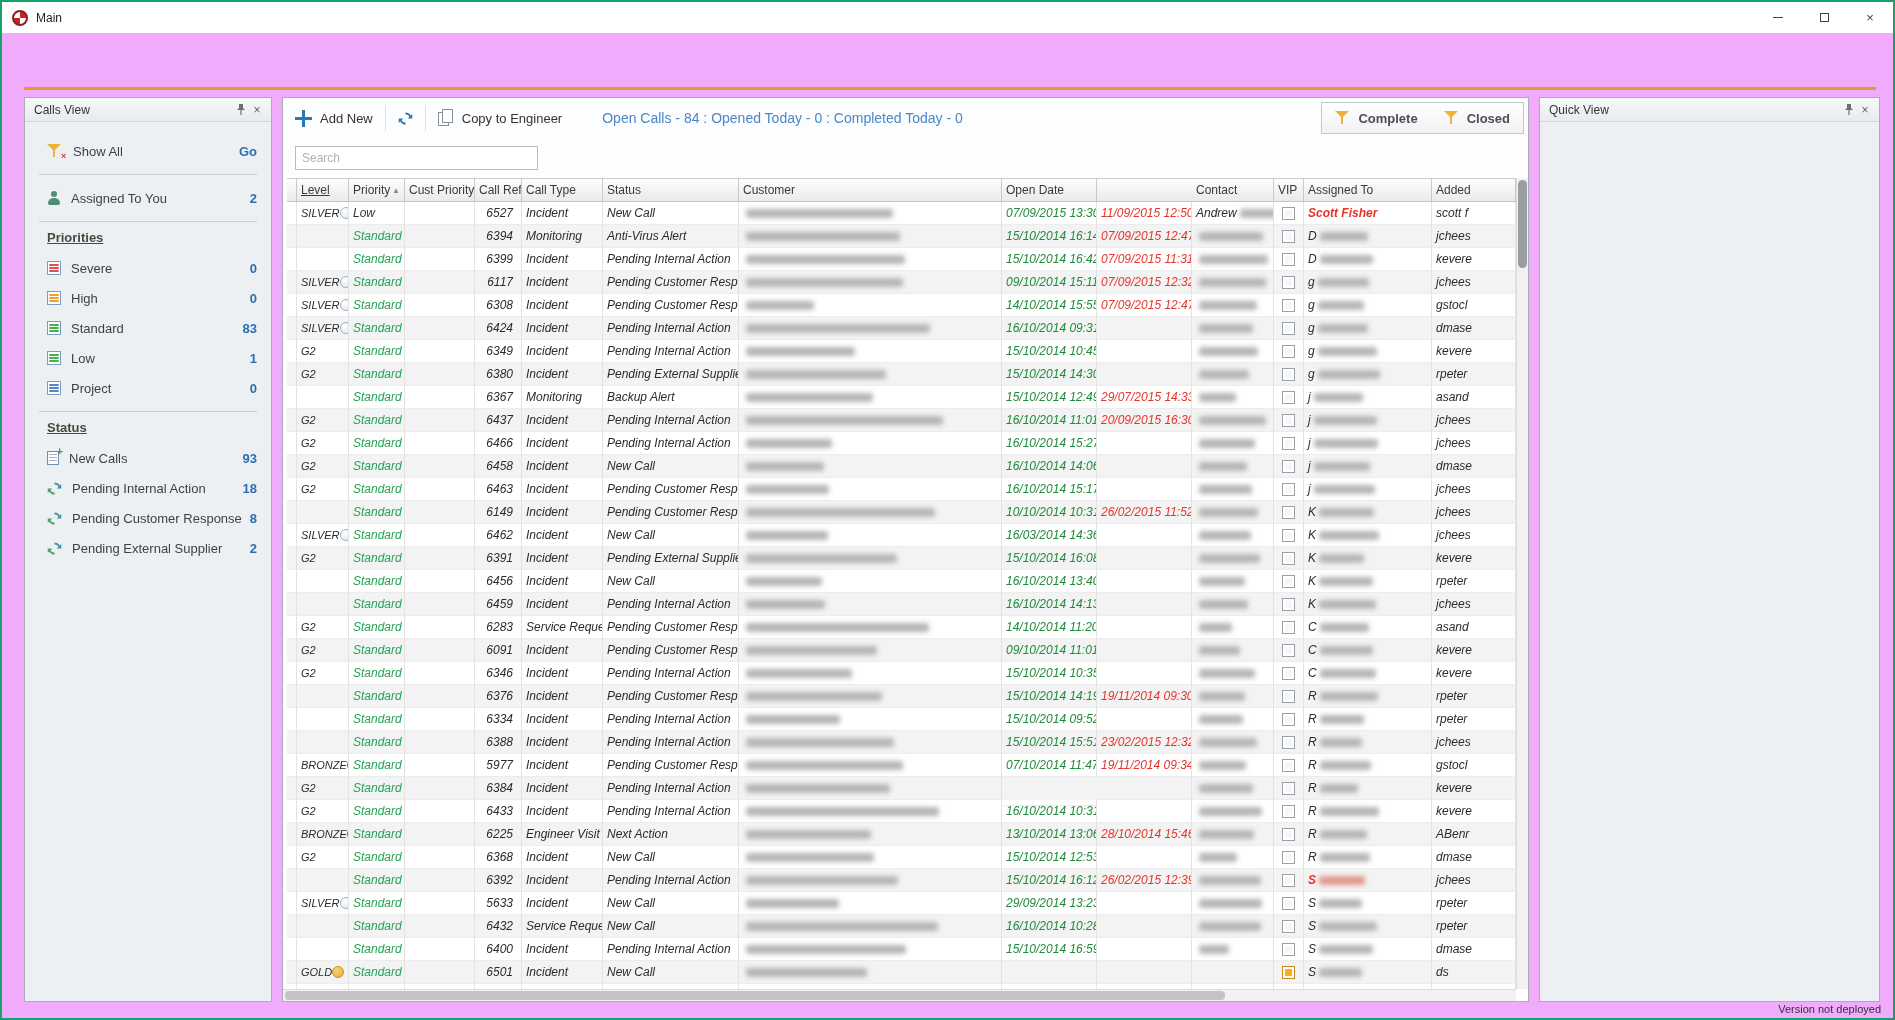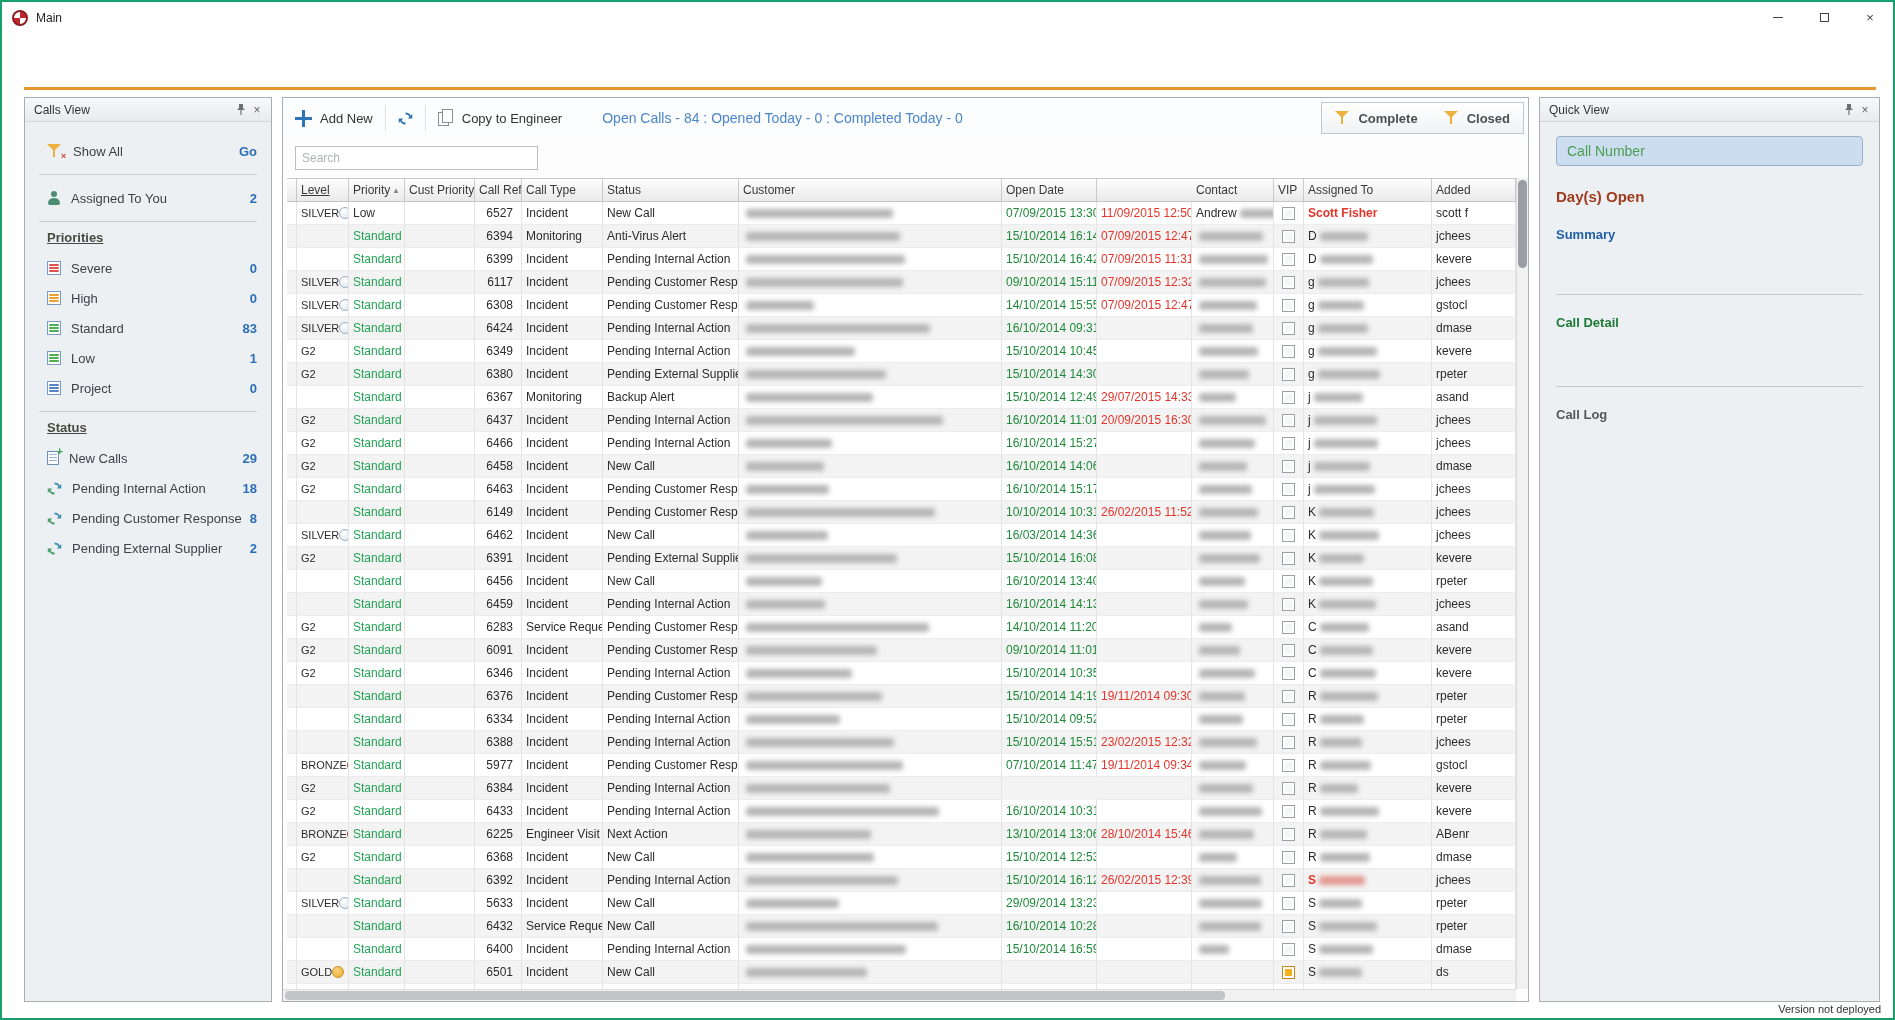--- a/index.html
+++ b/index.html
@@ -1,18 +1,18 @@
 <!DOCTYPE html>
 <html><head>
 <meta charset="utf-8">
 <style>
   * { margin:0; padding:0; box-sizing:border-box; }
   html,body { width:1895px; height:1020px; overflow:hidden; }
   body { font-family:"Liberation Sans", sans-serif; background:#d6d3c8; }
-  .window { position:relative; width:1895px; height:1020px; border:2px solid #16a06c; background:#ffffff; }
+  .window { position:relative; width:1895px; height:1020px; border:2px solid #16a06c; background:#f0abfc; }
 
   
   .titlebar { position:absolute; left:0; top:0; right:0; height:31px; background:#ffffff; display:flex; align-items:center; }
   .app-ico { width:16px; height:16px; margin-left:10px; border-radius:50%;
     background:conic-gradient(#c0272d 0 25%, #fff 0 50%, #c0272d 0 75%, #fff 0 100%);
     border:2px solid #8f1d22; }
   .titlebar .t-label { margin-left:8px; font-size:12px; color:#222; }
   .win-controls { position:absolute; right:0; top:0; height:31px; display:flex; }
   .win-btn { width:46px; height:31px; display:flex; align-items:center; justify-content:center; color:#444; font-size:13px; }
   .glyph-min { width:10px; height:1px; background:#444; display:block; }
@@ -82,21 +82,21 @@
   .search-row { height:40px; display:flex; align-items:center; padding-left:12px; }
   .search-input { width:243px; height:24px; border:1px solid #b9bdc1; font-size:12px; padding:0 6px; color:#333; background:#fff; }
   .search-input::placeholder { color:#b0b3b6; }
 
   
   .grid { position:absolute; left:4px; top:80px; width:1231px; bottom:12px; overflow:hidden; border-top:1px solid #c9c9c9; }
   .g-head { display:flex; height:23px; background:linear-gradient(#fdfdfd,#eaeaea); border-bottom:1px solid #c5c5c5; }
   .g-hcell { display:flex; align-items:center; font-size:12px; color:#3a3a3a; padding:0 4px; border-right:1px solid #c9c9c9; overflow:hidden; white-space:nowrap; }
   .g-hcell .sort { margin-left:auto; font-size:8px; color:#8a8a8a; }
   .g-body { position:absolute; left:0; top:23px; right:0; bottom:0; overflow:hidden; }
-  .g-row { display:flex; height:23px; background:#fff; }
+  .g-row { display:flex; height:23px; background:#fff;font-style:italic; }
   .g-row.alt { background:#f3f3f3; }
   .g-cell { font-size:12px; color:#2b2b2b; padding:0 4px; line-height:22px; border-right:1px solid #e3e3e3; border-bottom:1px solid #ececec; overflow:hidden; white-space:nowrap; }
   .c-level { display:flex; align-items:center; justify-content:space-between; font-size:11px; }
   .badge { width:12px; height:12px; border-radius:50%; flex:none; }
   .badge.silver { background:radial-gradient(circle at 35% 30%, #ffffff, #dde5ee); border:1px solid #9fb0c8; }
   .badge.bronze { background:radial-gradient(circle at 35% 30%, #ef8a7c, #dd4f41); border:1px solid #b5423a; }
   .badge.gold   { background:radial-gradient(circle at 35% 30%, #f8d27c, #edaa2e); border:1px solid #c8932a; }
   .pr-green { color:#23a455; }
   .pr-dark { color:#333; }
   .c-ref { text-align:right; padding-right:8px; }
@@ -225,21 +225,21 @@
         </div>
         <div class="sb-hr"></div>
         <div class="sb-sec">Status</div>
         <div class="sb-item">
           <span class="ic-page">
             <i></i>
             <i></i>
             <i></i>
           </span>
           <span class="lbl">New Calls</span>
-          <span class="cnt">29</span>
+          <span class="cnt">93</span>
         </div>
         <div class="sb-item">
           <svg class="ic-cycle" viewBox="0 0 20 20" style="width: 15px; height: 15px;">
             <path d="M10 2a8 8 0 0 1 7 4.1L19 4v6h-6l2.3-2.3A5.4 5.4 0 0 0 10 4.6z" fill="#3f8fae"></path>
             <path d="M10 18a8 8 0 0 1-7-4.1L1 16v-6h6l-2.3 2.3A5.4 5.4 0 0 0 10 15.4z" fill="#49a06a"></path>
           </svg>
           <span class="lbl">Pending Internal Action</span>
           <span class="cnt">18</span>
         </div>
         <div class="sb-item">
@@ -1076,25 +1076,16 @@
       <span>Quick View</span>
       <span class="spacer"></span>
       <span class="ph-btn">
         <svg class="pin-svg" width="10" height="11" viewBox="0 0 10 11">
             <path d="M3 0h4v4l2 2H1l2-2z" fill="#6a6f74"></path>
             <rect x="4.4" y="6" width="1.2" height="5" fill="#6a6f74"></rect>
           </svg>
       </span>
       <span class="ph-btn">×</span>
     </div>
-    <div class="qv-body">
-      <div class="qv-callnum">Call Number</div>
-      <div class="qv-days">Day(s) Open</div>
-      <div class="qv-summary">Summary</div>
-      <div class="qv-hr"></div>
-      <div class="qv-detail">Call Detail</div>
-      <div class="qv-hr" style="margin-top:56px"></div>
-      <div class="qv-log">Call Log</div>
-    </div>
   </div>
 
   <div class="statusbar">Version not deployed</div>
 </div>
 
 </body></html>

